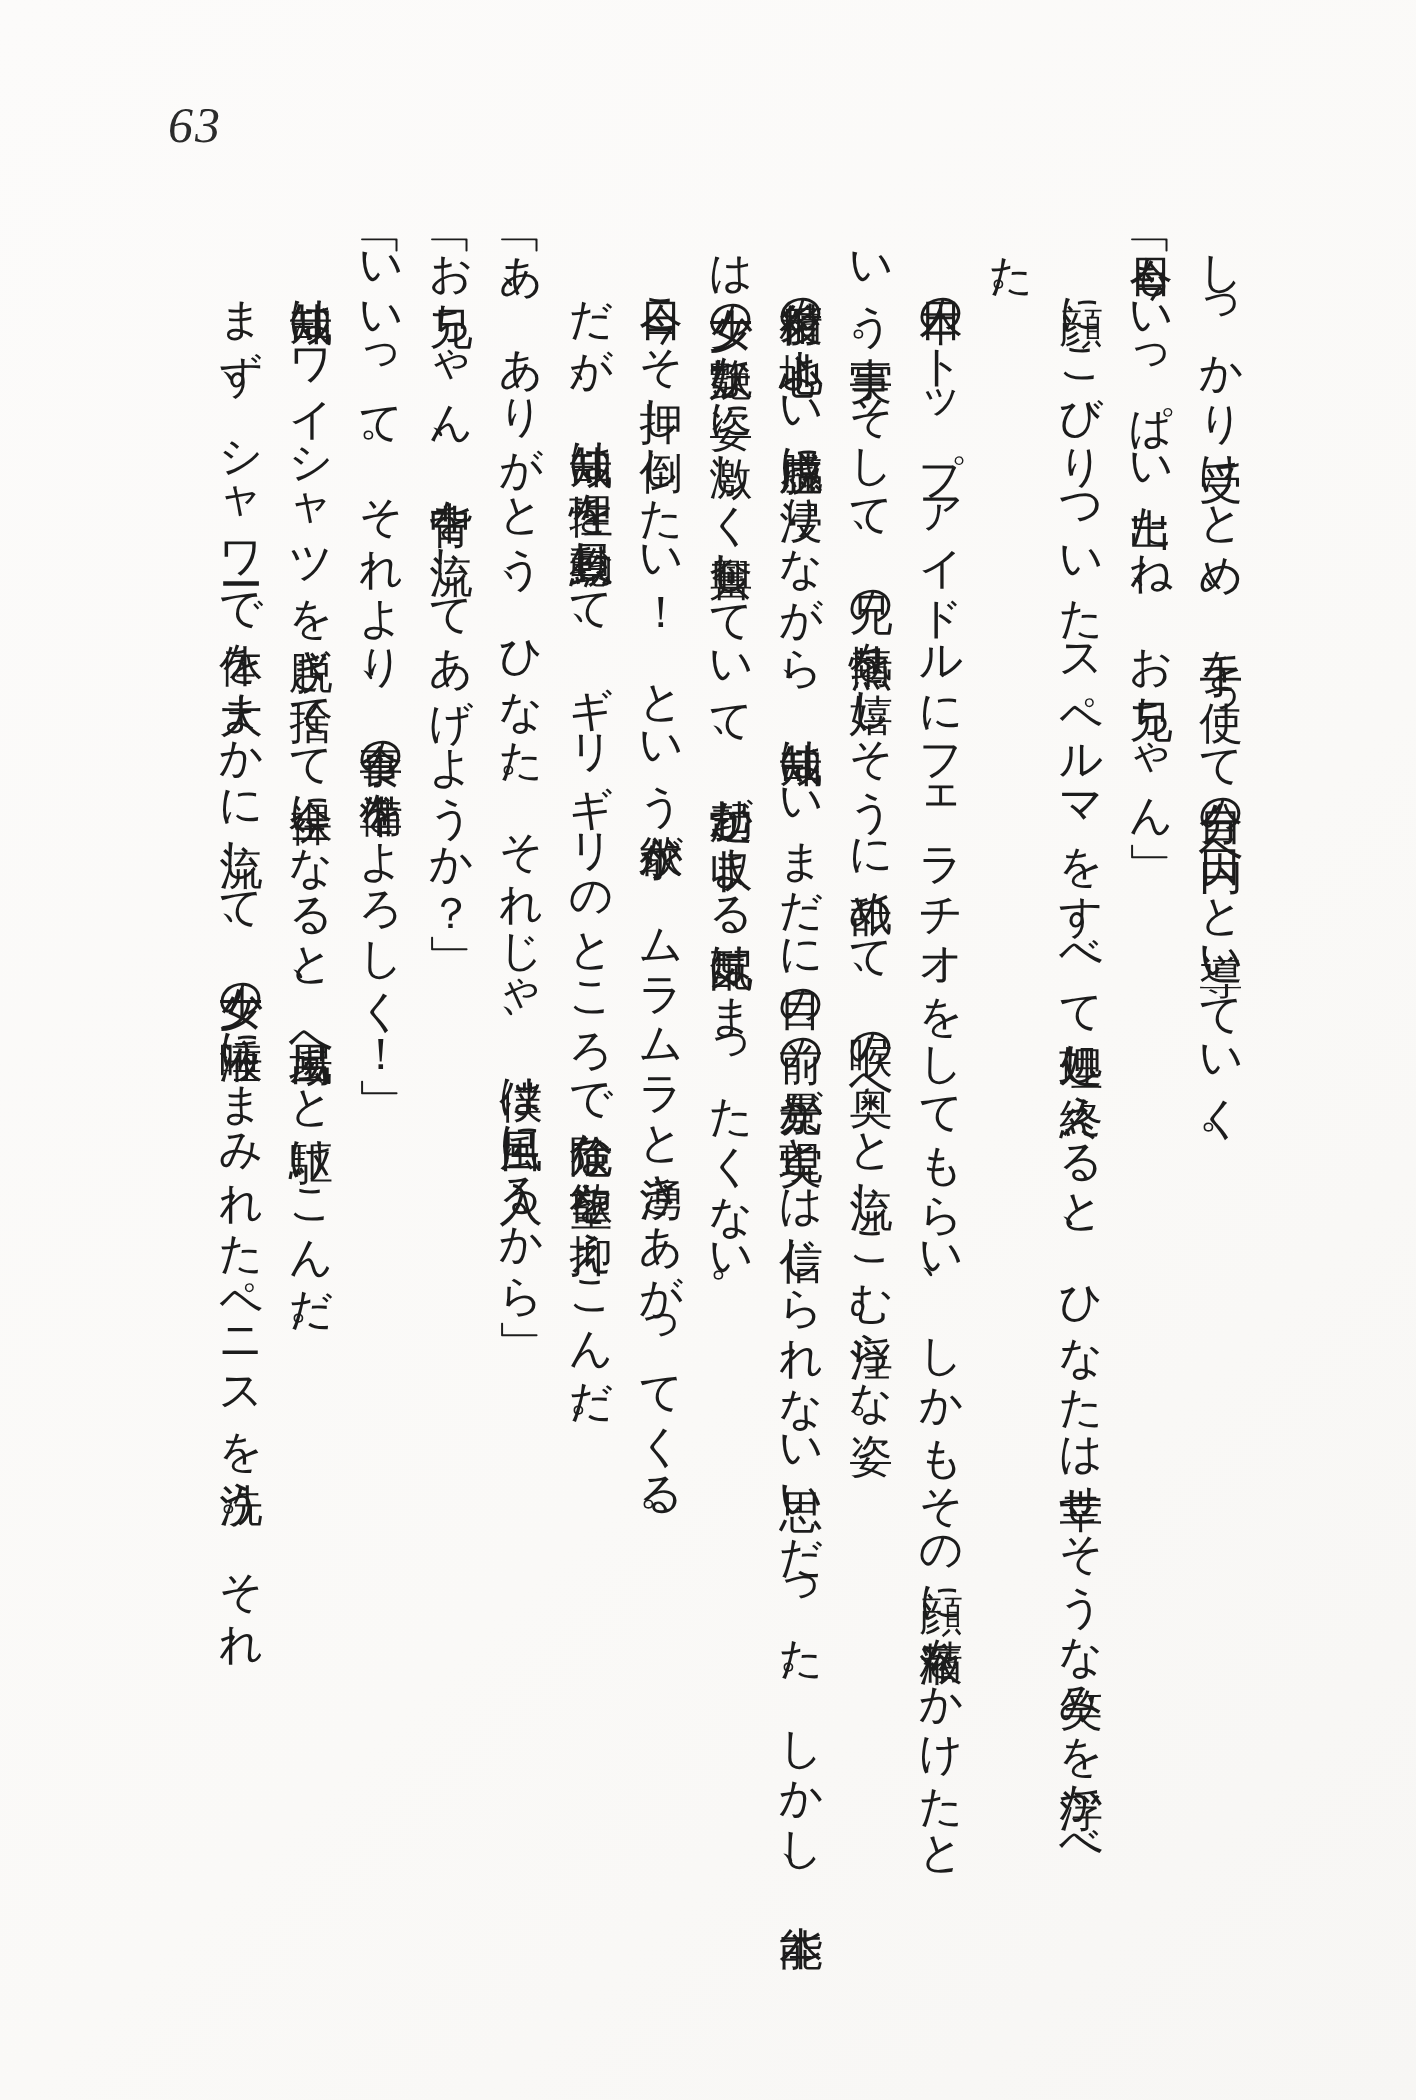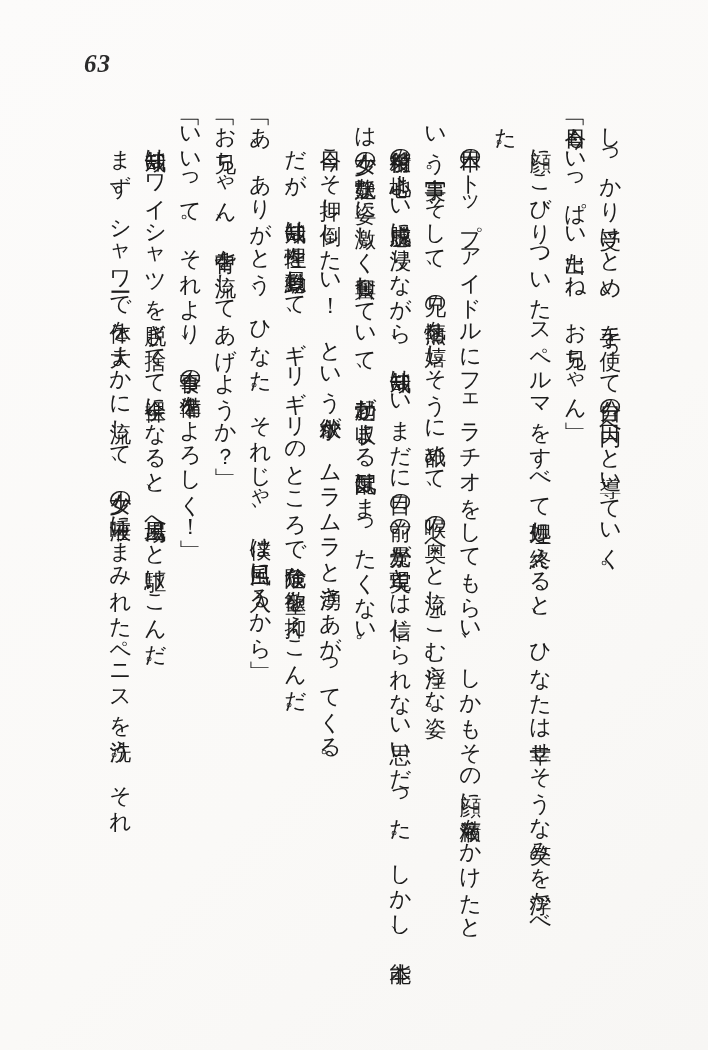--- a/index.html
+++ b/index.html
@@ -20,21 +20,20 @@
     background: linear-gradient(135deg, #fcfbfa 0%, #faf9f7 60%, #f7f6f4 100%);
   }
   .page-number {
     position: absolute;
     top: 50px;
     left: 84px;
     font-size: 25px;
     font-style: italic;
     letter-spacing: 1px;
     color: #2b2b2b;
-    font-weight: bold;
   }
   .text-block {
     position: absolute;
     top: 112px;
     right: 81px;
     height: 836px;
     writing-mode: vertical-rl;
     -webkit-writing-mode: vertical-rl;
     text-orientation: mixed;
     font-size: 21.8px;

